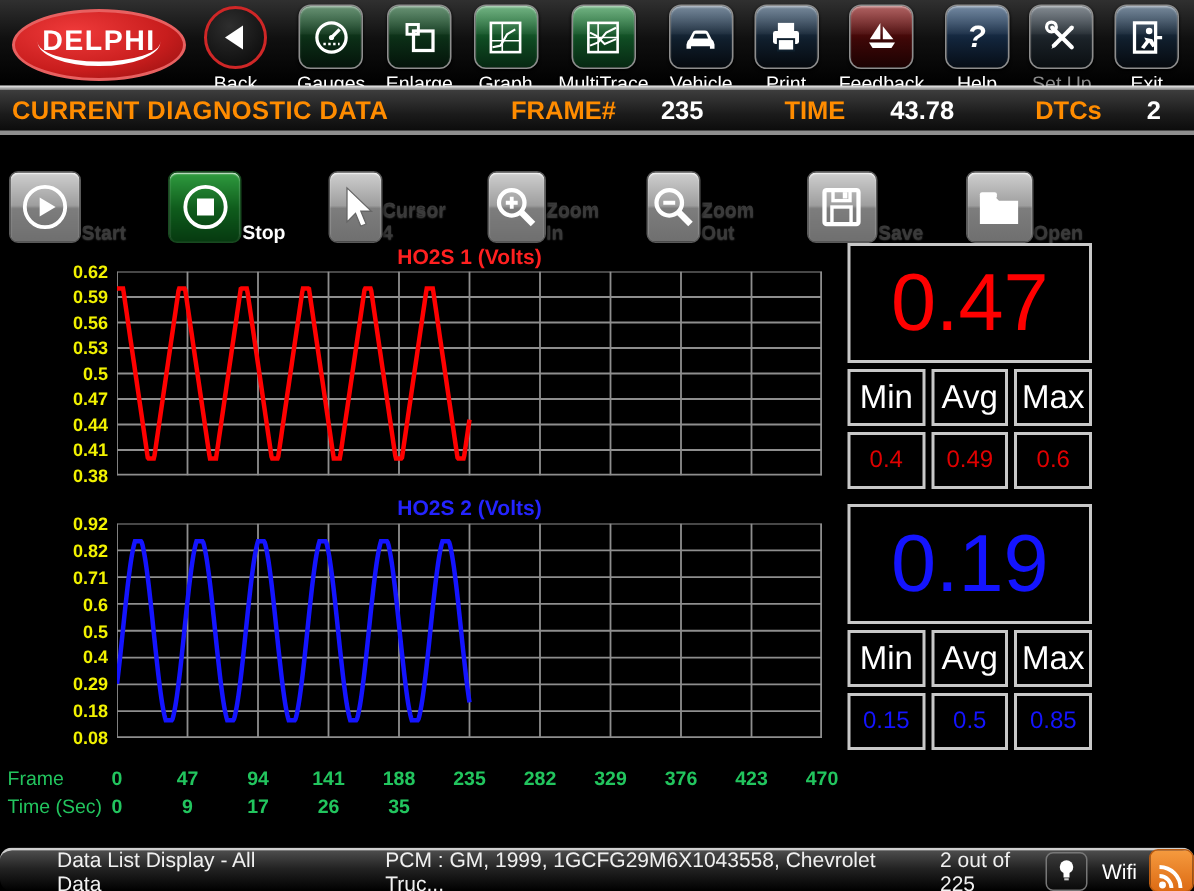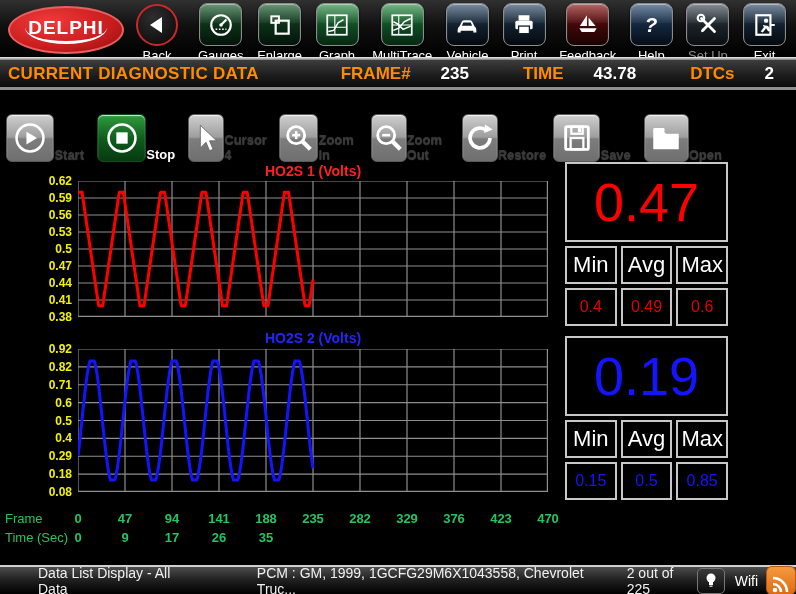--- a/index.html
+++ b/index.html
@@ -98,21 +98,21 @@
   .mam-cell{border:2px solid #c8c8c8;background:#000;height:34px;
     display:flex;align-items:center;justify-content:center;}
   .mam-head{color:#fff;font-size:22px;}
   .mam-val.red{color:#e00000;font-size:16px;}
   .mam-val.blue{color:#1414ff;font-size:16px;}
 
   
   .status-bar{position:absolute;left:0;top:565px;width:796px;height:29px;
     border-top:2px solid #cfcfcf;box-sizing:border-box;
     background:linear-gradient(180deg,#4d4d4d 0%,#222 45%,#000 100%);
-    display:flex;align-items:center;color:#f0f0f0;font-size:14px;}
+    display:flex;align-items:center;color:#f0f0f0;font-size:14px;border-radius:8px;}
   .sb-left{margin-left:38px;}
   .sb-pcm{margin-left:62px;}
   .sb-count{margin-left:20px;}
   .sb-icons{margin-left:auto;display:flex;align-items:center;}
   .bulb-chip{width:26px;height:24px;border-radius:5px;border:1px solid #777;
     background:linear-gradient(180deg,#3a3a3a,#0a0a0a);
     display:flex;align-items:center;justify-content:center;}
   .wifi-text{margin:0 8px 0 10px;color:#fff;}
   .rss-chip{width:28px;height:27px;border-radius:6px;
     background:linear-gradient(180deg,#f59a3e,#dd6b14);
@@ -304,29 +304,20 @@
     </div>
     <div class="gbtn">
       <div class="gbtn-face">
         <svg width="34" height="34" viewBox="0 0 24 24">
           <circle cx="10" cy="10" r="6" fill="none" stroke="#fff" stroke-width="2"></circle>
           <line x1="14.5" y1="14.5" x2="20" y2="20" stroke="#fff" stroke-width="3"></line>
           <line x1="7.2" y1="10" x2="12.8" y2="10" stroke="#fff" stroke-width="1.8"></line>
         </svg>
       </div>
       <span class="gbtn-label">Zoom Out</span>
-    </div>
-    <div class="gbtn">
-      <div class="gbtn-face">
-        <svg width="34" height="34" viewBox="0 0 24 24">
-          <path d="M19 12 a7 7 0 1 1 -2.5-5.4" fill="none" stroke="#fff" stroke-width="2.6"></path>
-          <polygon points="15.5,2.5 21,6 15,8.5" fill="#fff"></polygon>
-        </svg>
-      </div>
-      <span class="gbtn-label">Restore</span>
     </div>
     <div class="gbtn">
       <div class="gbtn-face">
         <svg width="34" height="34" viewBox="0 0 24 24">
           <rect x="4" y="4" width="16" height="16" rx="1" fill="none" stroke="#fff" stroke-width="2"></rect>
           <rect x="8" y="4" width="8" height="5" fill="none" stroke="#fff" stroke-width="1.6"></rect>
           <rect x="12.6" y="5" width="2.2" height="3" fill="#fff"></rect>
           <rect x="7.5" y="12" width="9" height="8" fill="none" stroke="#fff" stroke-width="1.6"></rect>
         </svg>
       </div>

